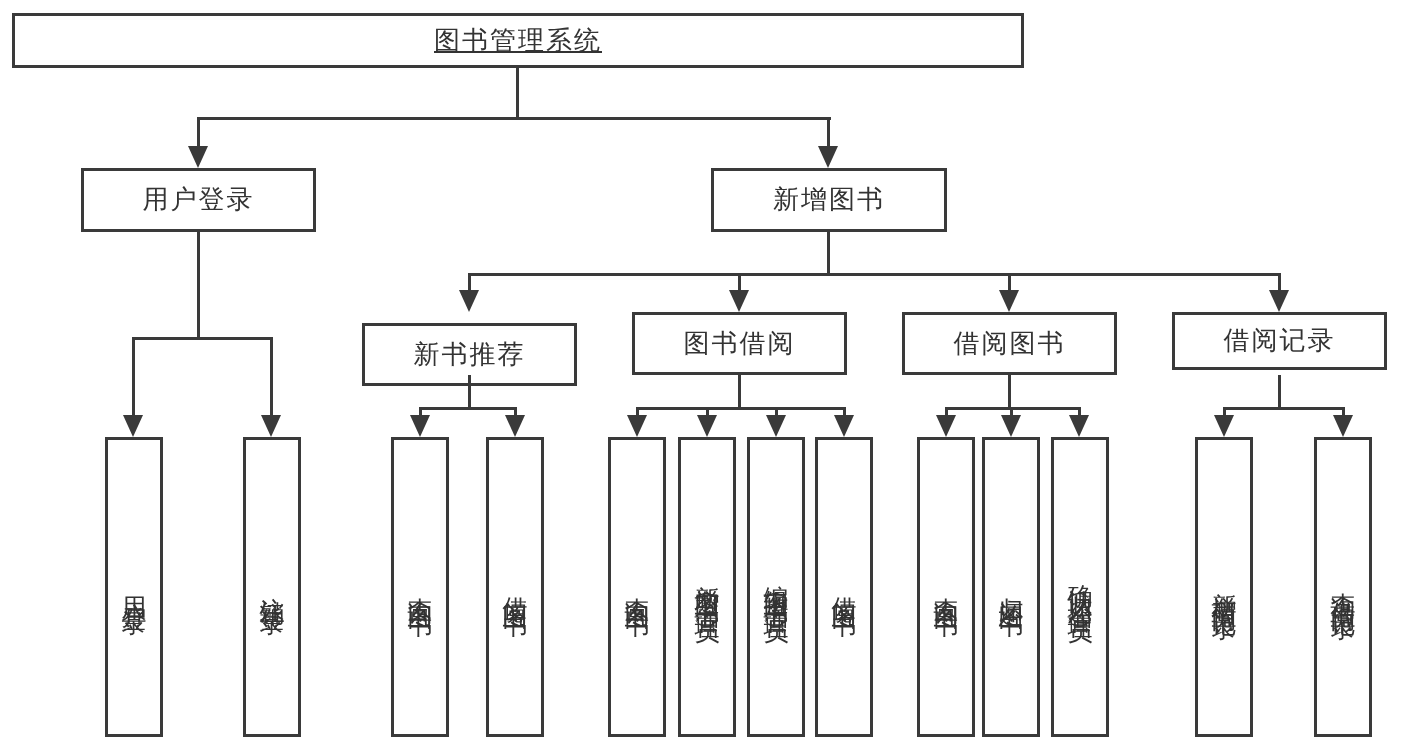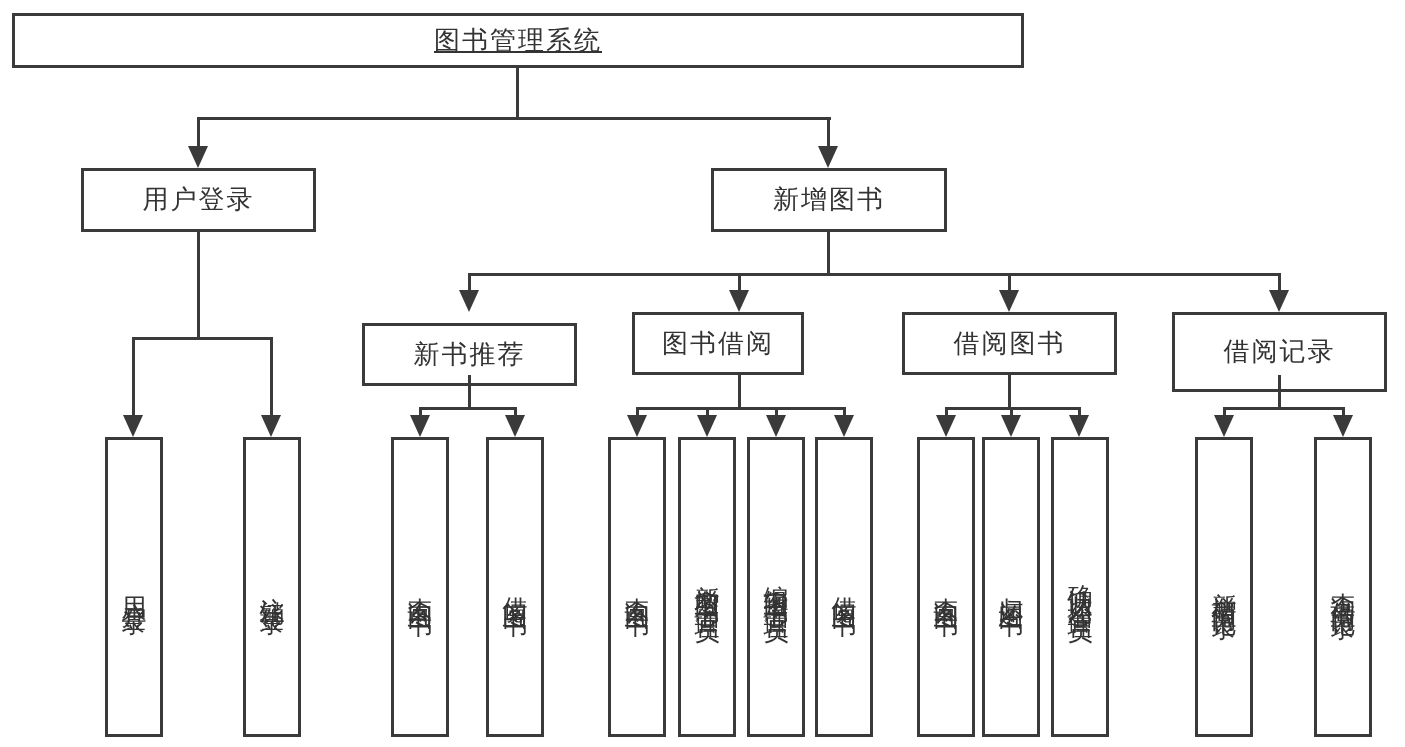--- a/index.html
+++ b/index.html
@@ -70,27 +70,27 @@
   <div class="box" style="left:81px; top:168px; width:235px; height:64px;">
     <span class="hlabel">用户登录</span>
   </div>
   <div class="box" style="left:711px; top:168px; width:236px; height:64px;">
     <span class="hlabel">新增图书</span>
   </div>
 
   <div class="box" style="left:362px; top:312px; width:215px; height:63px;margin-top:11px;">
     <span class="hlabel">新书推荐</span>
   </div>
-  <div class="box" style="left:632px; top:312px; width:172px; height:63px;">
+  <div class="box" style="left:632px; top:312px; width:215px; height:63px;">
     <span class="hlabel">图书借阅</span>
   </div>
   <div class="box" style="left:902px; top:312px; width:215px; height:63px;">
     <span class="hlabel">借阅图书</span>
   </div>
-  <div class="box" style="left:1172px; top:312px; width:215px; height:80px;">
+  <div class="box" style="left:1172px; top:312px; width:215px; height:58px;">
     <span class="hlabel">借阅记录</span>
   </div>
 
   <div class="box" style="left:105px; top:437px; width:58px; height:300px;">
     <span class="vlabel">用户登录</span>
   </div>
   <div class="box" style="left:243px; top:437px; width:58px; height:300px;">
     <span class="vlabel">注销登录</span>
   </div>
 

